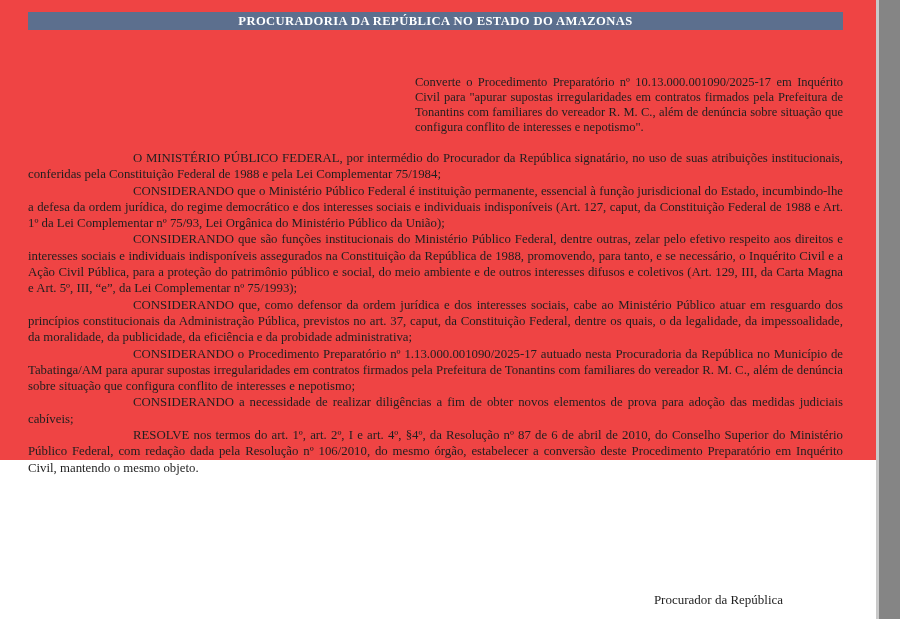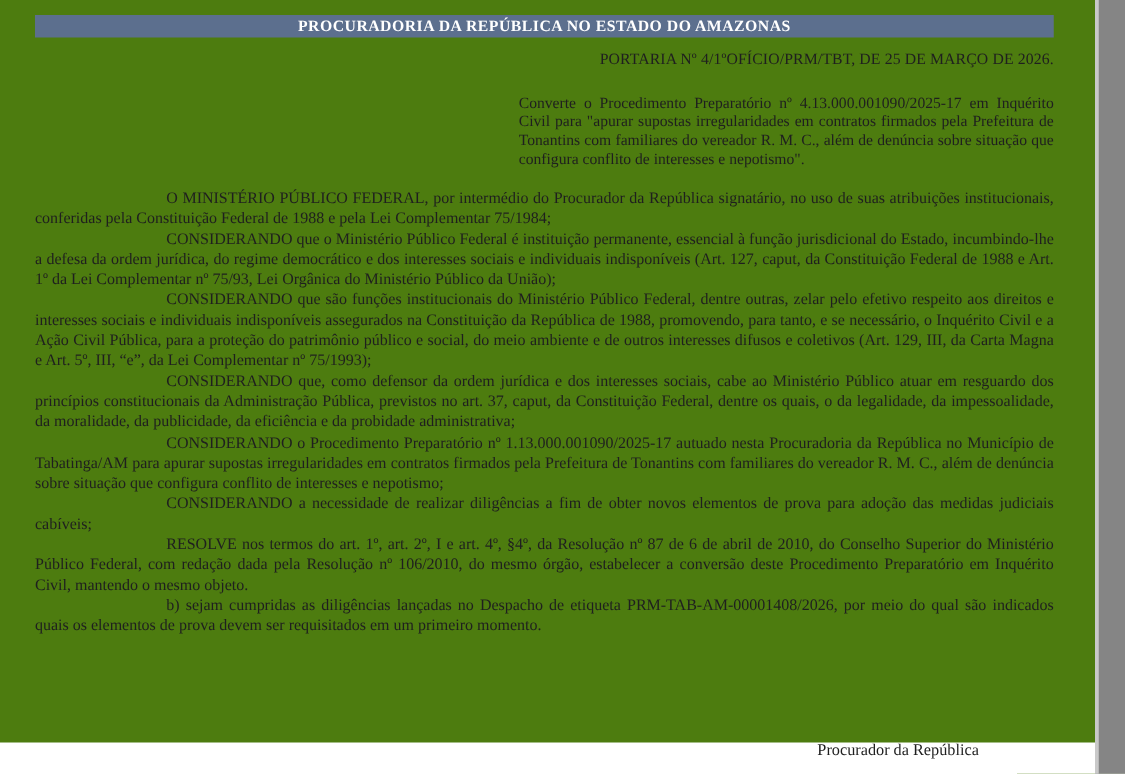--- a/index.html
+++ b/index.html
@@ -9,22 +9,22 @@
     overflow: hidden;
     position: relative;
     background: #ffffff;
     font-family: "Liberation Serif", "DejaVu Serif", serif;
     color: #1f1f1f;
   }
   .page {
     position: absolute;
     left: 0; top: 0;
     width: 876px;
-    height: 594px;
-    background: #4d7c0f;
+    height: 460px;
+    background: #ef4444;
   }
   .banner {
     position: absolute;
     left: 28px;
     top: 12px;
     width: 815px;
     height: 18px;
     background: #5c6f8e;
     color: #ffffff;
     font-weight: bold;
@@ -88,33 +88,31 @@
 </style>
 </head>
 <body>
 
 <div class="page">
 
   <div class="banner">
     <span>PROCURADORIA DA REPÚBLICA NO ESTADO DO AMAZONAS</span>
   </div>
 
-  <div class="portaria-line">PORTARIA Nº 4/1ºOFÍCIO/PRM/TBT, DE 25 DE MARÇO DE 2026.</div>
 
-  <div class="ementa">Converte o Procedimento Preparatório nº 4.13.000.001090/2025-17 em Inquérito Civil para "apurar supostas irregularidades em contratos firmados pela Prefeitura de Tonantins com familiares do vereador R. M. C., além de denúncia sobre situação que configura conflito de interesses e nepotismo".</div>
+  <div class="ementa">Converte o Procedimento Preparatório nº 10.13.000.001090/2025-17 em Inquérito Civil para "apurar supostas irregularidades em contratos firmados pela Prefeitura de Tonantins com familiares do vereador R. M. C., além de denúncia sobre situação que configura conflito de interesses e nepotismo".</div>
 
   <div class="doc-body">
     <p>O MINISTÉRIO PÚBLICO FEDERAL, por intermédio do Procurador da República signatário, no uso de suas atribuições institucionais, conferidas pela Constituição Federal de 1988 e pela Lei Complementar 75/1984;</p>
     <p>CONSIDERANDO que o Ministério Público Federal é instituição permanente, essencial à função jurisdicional do Estado, incumbindo-lhe a defesa da ordem jurídica, do regime democrático e dos interesses sociais e individuais indisponíveis (Art. 127, caput, da Constituição Federal de 1988 e Art. 1º da Lei Complementar nº 75/93, Lei Orgânica do Ministério Público da União);</p>
     <p>CONSIDERANDO que são funções institucionais do Ministério Público Federal, dentre outras, zelar pelo efetivo respeito aos direitos e interesses sociais e individuais indisponíveis assegurados na Constituição da República de 1988, promovendo, para tanto, e se necessário, o Inquérito Civil e a Ação Civil Pública, para a proteção do patrimônio público e social, do meio ambiente e de outros interesses difusos e coletivos (Art. 129, III, da Carta Magna e Art. 5º, III, “e”, da Lei Complementar nº 75/1993);</p>
     <p>CONSIDERANDO que, como defensor da ordem jurídica e dos interesses sociais, cabe ao Ministério Público atuar em resguardo dos princípios constitucionais da Administração Pública, previstos no art. 37, caput, da Constituição Federal, dentre os quais, o da legalidade, da impessoalidade, da moralidade, da publicidade, da eficiência e da probidade administrativa;</p>
     <p>CONSIDERANDO o Procedimento Preparatório nº 1.13.000.001090/2025-17 autuado nesta Procuradoria da República no Município de Tabatinga/AM para apurar supostas irregularidades em contratos firmados pela Prefeitura de Tonantins com familiares do vereador R. M. C., além de denúncia sobre situação que configura conflito de interesses e nepotismo;</p>
     <p>CONSIDERANDO a necessidade de realizar diligências a fim de obter novos elementos de prova para adoção das medidas judiciais cabíveis;</p>
     <p>RESOLVE nos termos do art. 1º, art. 2º, I e art. 4º, §4º, da Resolução nº 87 de 6 de abril de 2010, do Conselho Superior do Ministério Público Federal, com redação dada pela Resolução nº 106/2010, do mesmo órgão, estabelecer a conversão deste Procedimento Preparatório em Inquérito Civil, mantendo o mesmo objeto.</p>
-    <p>b) sejam cumpridas as diligências lançadas no Despacho de etiqueta PRM-TAB-AM-00001408/2026, por meio do qual são indicados quais os elementos de prova devem ser requisitados em um primeiro momento.</p>
   </div>
 
   <div class="signature">
     <div>Procurador da República</div>
   </div>
 
 </div>
 
 <div class="viewer-strip"></div>
 

